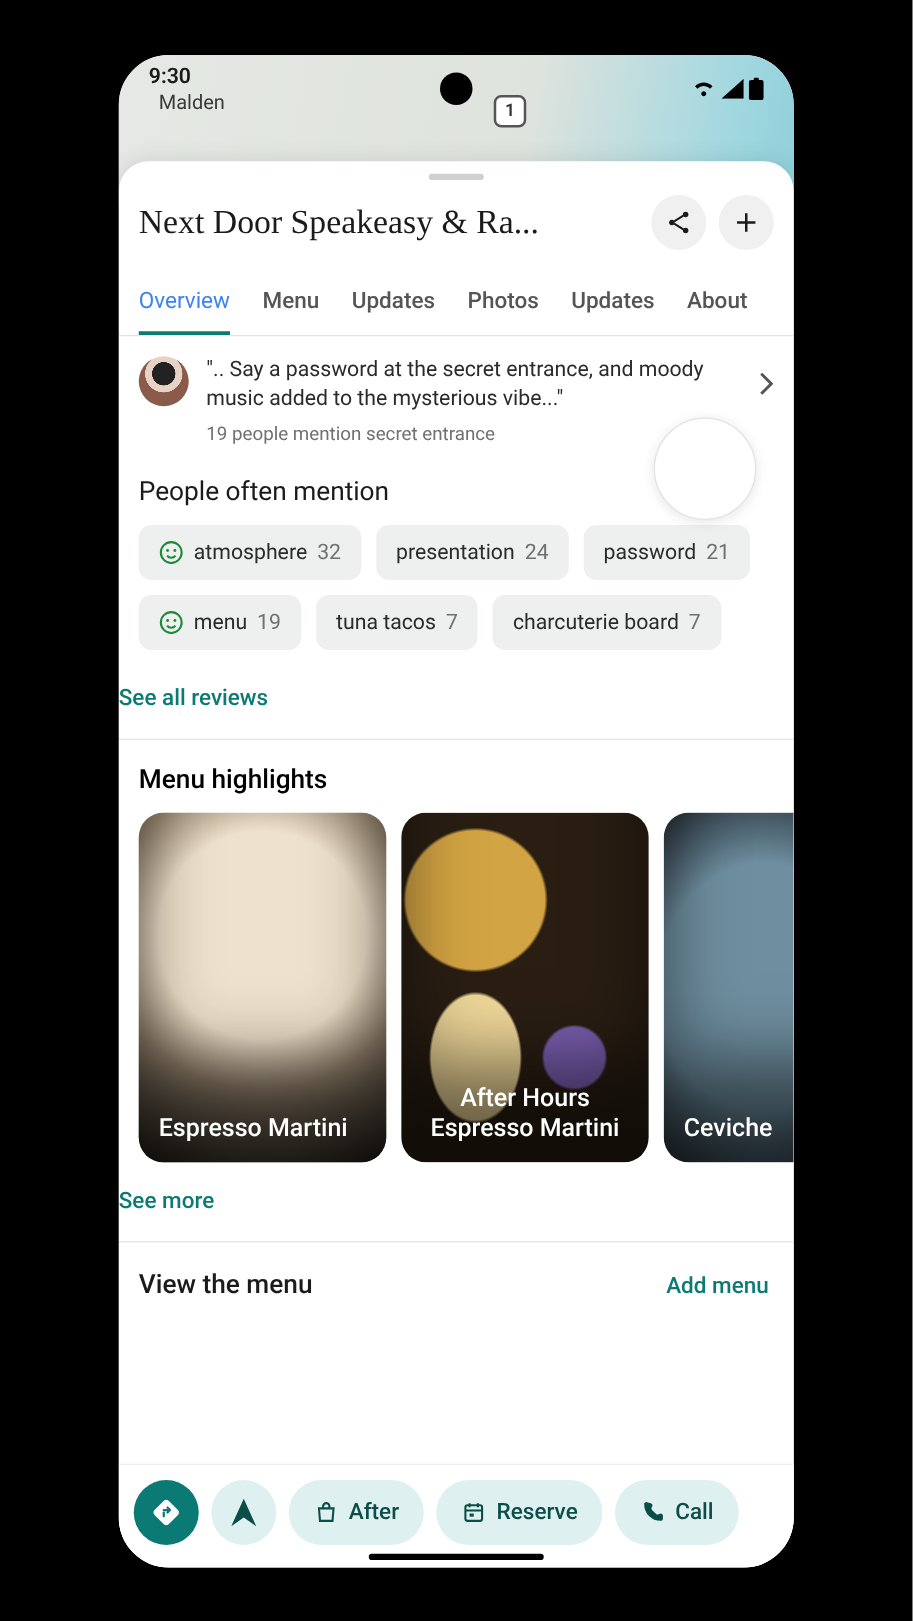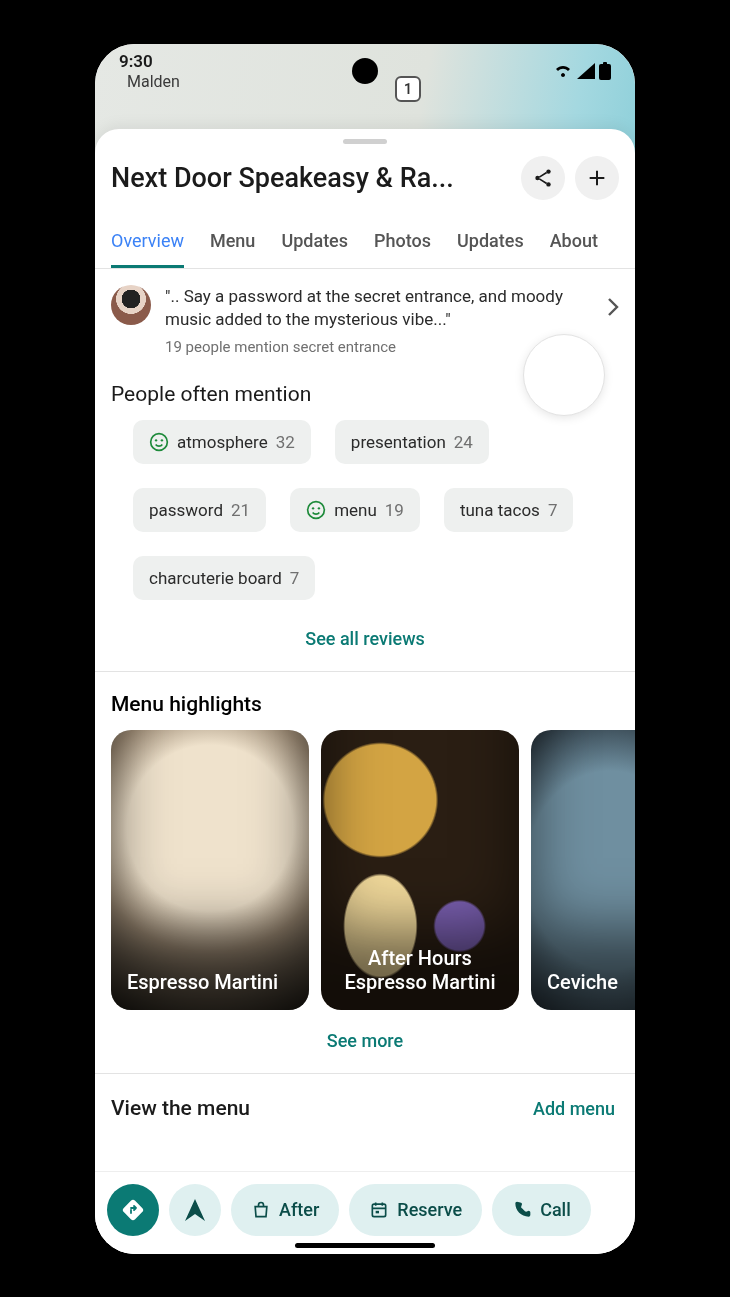--- a/index.html
+++ b/index.html
@@ -52,21 +52,21 @@
   .grabber {
     width: 44px; height: 5px; background: #d0d0d0; border-radius: 3px;
     margin: 10px auto 8px auto;
   }
   .header-row {
     display: flex; align-items: center; gap: 10px;
     padding: 4px 16px 12px 16px;
   }
   .place-title {
     flex: 1; font-size: 27px; font-weight: 500; color: #1b1b1b;
-    white-space: nowrap; overflow: hidden; text-overflow: ellipsis;
+    white-space: nowrap; overflow: hidden; text-overflow: ellipsis; font-family: Liberation Serif, serif;
   }
   .icon-btn {
     width: 44px; height: 44px; border-radius: 50%;
     background: #f0f0f0; display: flex; align-items: center; justify-content: center;
     color: #1b1b1b; flex-shrink: 0;
   }
   .ghost-circle{
     position:absolute; top:290px; right:30px; width:82px; height:82px;
     border-radius:50%; background:#fff; border:1px solid #e3e3e3;
     box-shadow:0 2px 10px rgba(0,0,0,0.10); z-index:20;
@@ -93,31 +93,31 @@
   }
   .snippet-body { flex: 1; }
   .snippet-quote { font-size: 17px; color: #2b2b2b; line-height: 1.4; }
   .snippet-sub { font-size: 15px; color: #707070; margin-top: 6px; }
   .chevron { color: #555; flex-shrink: 0; padding-top: 12px; }
 
   .section-title {
     font-size: 21px; font-weight: 400; color: #1b1b1b;
     padding: 8px 16px 14px 16px;
   }
-  .chips { display: flex; flex-wrap: wrap; gap: 24px; padding: 0 16px 8px 16px; margin-left: 22px; }
+  .chips { display: flex; flex-wrap: wrap; gap: 12px; padding: 0 16px 8px 16px; }
   .chip {
     background: #eef0ef; border-radius: 10px;
     padding: 12px 16px; display: flex; align-items: center; gap: 8px;
     font-size: 17px; color: #2b2b2b;
   }
   .chip .count { color: #707070; }
   .smile { color: #1d8a3a; display: inline-flex; }
 
   .link-center {
-    text-align: center; color: #0b7a74; font-size: 18px; font-weight: 500;
+    color: #0b7a74; font-size: 18px; font-weight: 500;
     padding: 20px 0 22px 0;
   }
   .divider { height: 1px; background: #e3e3e3; }
 
   .menu-title { font-size: 21px; font-weight: 500; padding: 20px 16px 14px 16px; }
   .menu-row { display: flex; gap: 12px; padding: 0 0 0 16px; overflow: hidden; }
   .menu-card {
     width: 198px; height: 280px; border-radius: 20px; flex-shrink: 0;
     position: relative; color: #fff; display: flex; align-items: flex-end;
     padding: 16px; font-size: 20px; font-weight: 500;

